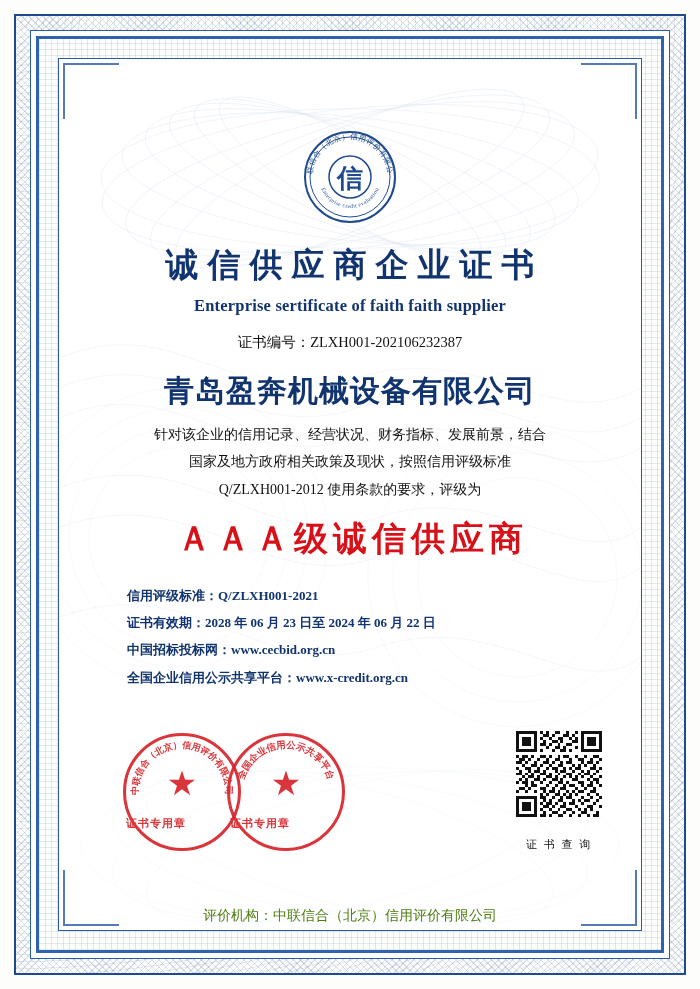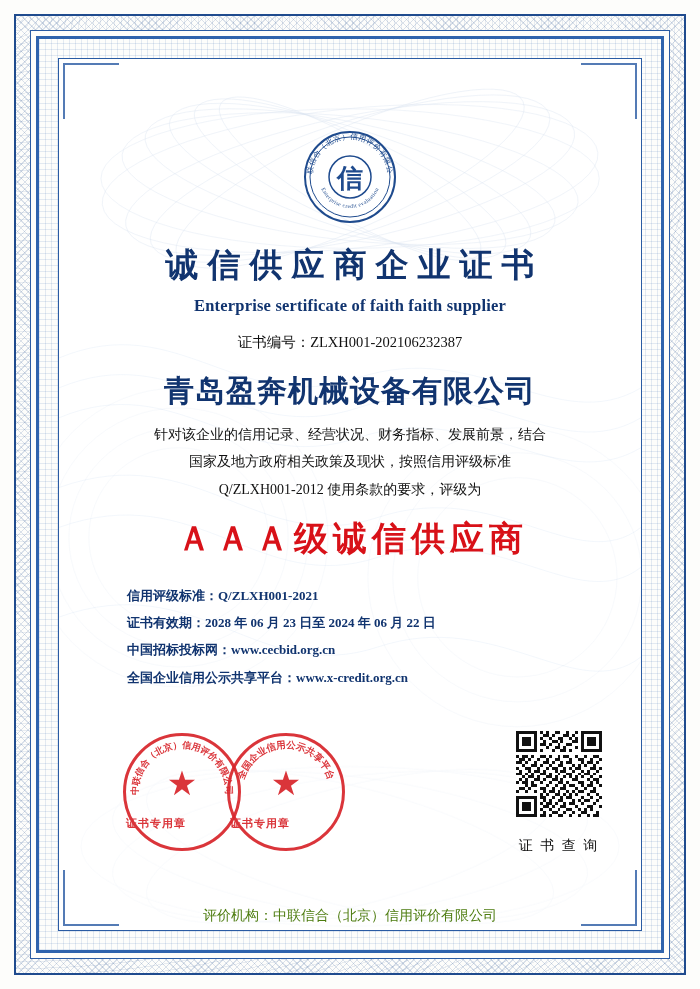--- a/index.html
+++ b/index.html
@@ -195,21 +195,21 @@
     width: 92px;
     text-align: center;
   }
   .qr {
     width: 86px;
     height: 86px;
     margin: 0 auto;
   }
   .qr-label {
     margin-top: 16px;
-    font-size: 14px;
+    font-size: 11px;
     color: #111;
     letter-spacing: 2px;
   }
 
   .issuer {
     position: absolute;
     left: 0; right: 0;
     top: 848px;
     text-align: center;
     font-size: 14px;

